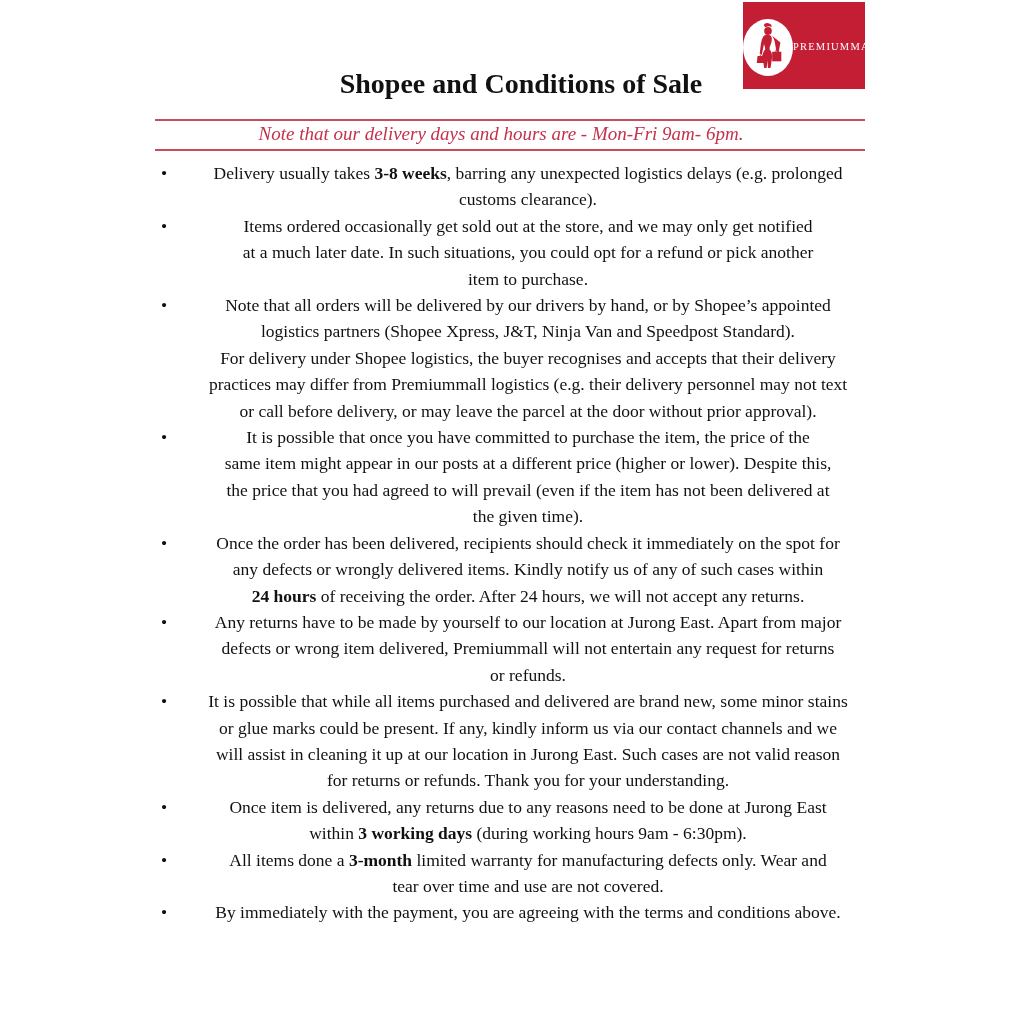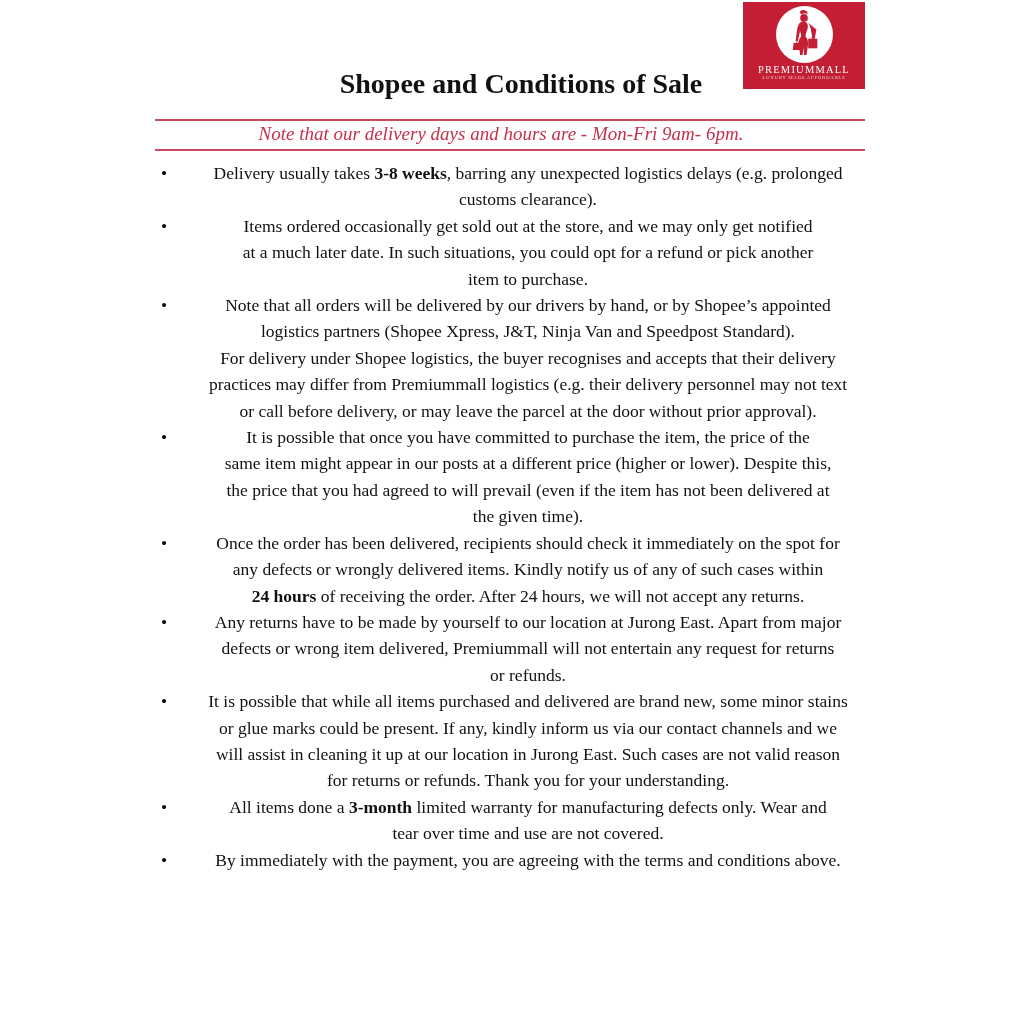--- a/index.html
+++ b/index.html
@@ -10,21 +10,21 @@
     font-family:"Liberation Serif", serif;
     color:#1a1a1a;
     overflow:hidden;
   }
 
   
   .logo {
     position:absolute; top:2px; left:743px;
     width:122px; height:87px;
     background:#c41e35;
-    display:flex; flex-direction:column; align-items:center;
+    display:flex; flex-direction:row; align-items:center;
   }
   .logo-circle {
     margin-top:4px;
     width:57px; height:57px;
     background:#ffffff; border-radius:50%;
     display:flex; align-items:center; justify-content:center;
   }
   .logo-circle svg { display:block; }
   .logo-name {
     margin-top:1px;
@@ -136,18 +136,20 @@
       <li><span>Once the order has been delivered, recipients should check it immediately on the spot for
 any defects or wrongly delivered items. Kindly notify us of any of such cases within
 </span><b>24 hours</b><span> of receiving the order. After 24 hours, we will not accept any returns.</span></li>
       <li><span>Any returns have to be made by yourself to our location at Jurong East. Apart from major
 defects or wrong item delivered, Premiummall will not entertain any request for returns
 or refunds.</span></li>
       <li><span>It is possible that while all items purchased and delivered are brand new, some minor stains
 or glue marks could be present. If any, kindly inform us via our contact channels and we
 will assist in cleaning it up at our location in Jurong East. Such cases are not valid reason
 for returns or refunds. Thank you for your understanding.</span></li>
+      <li><span>Once item is delivered, any returns due to any reasons need to be done at Jurong East
+within </span><b>3 working days</b><span> (during working hours 9am - 6:30pm).</span></li>
       <li><span>All items done a </span><b>3-month</b><span> limited warranty for manufacturing defects only. Wear and
 tear over time and use are not covered.</span></li>
       <li><span>By immediately with the payment, you are agreeing with the terms and conditions above.</span></li>
     </ul>
 
 </div>
 
 </body></html>

